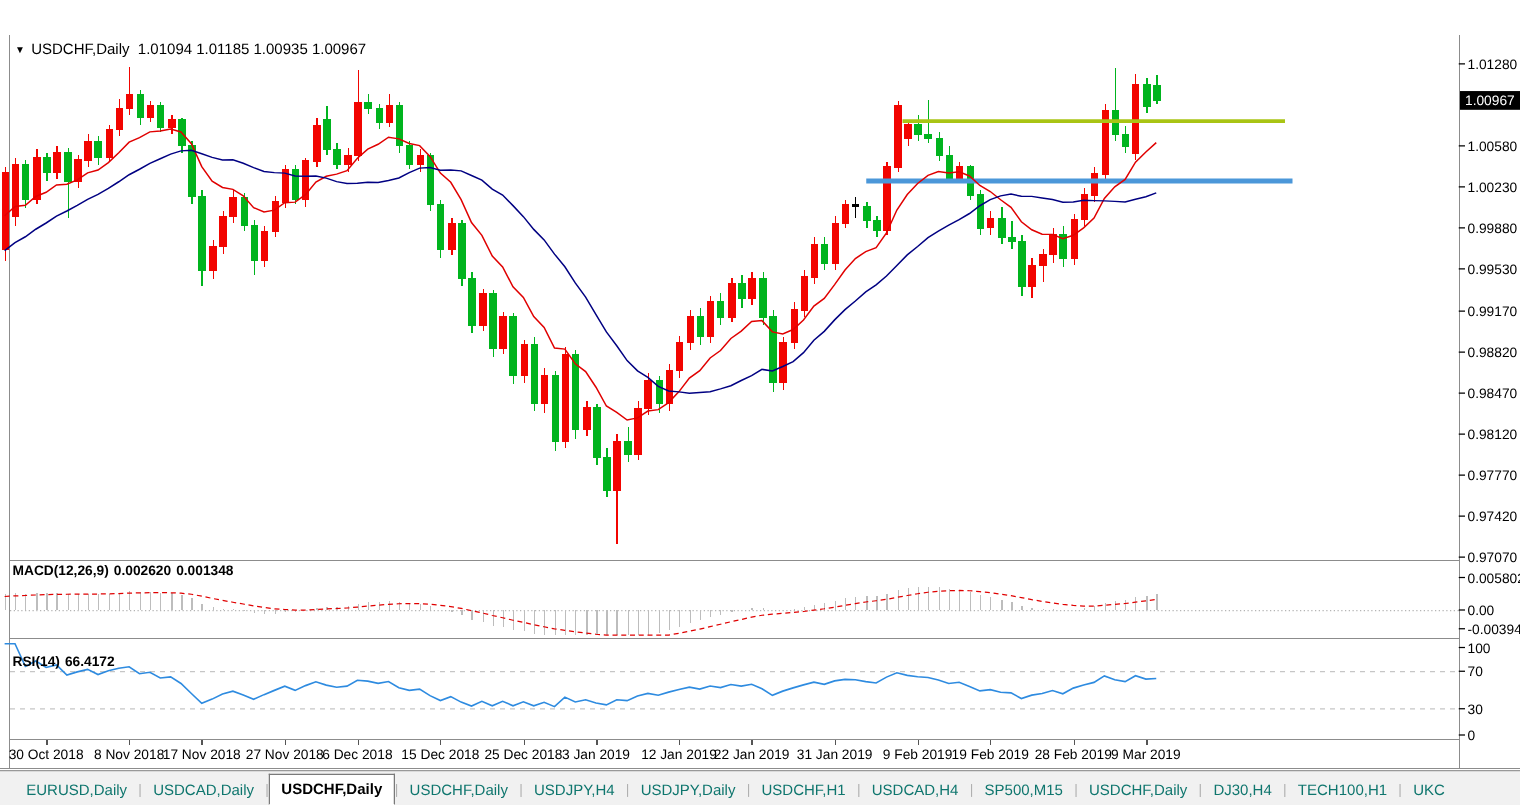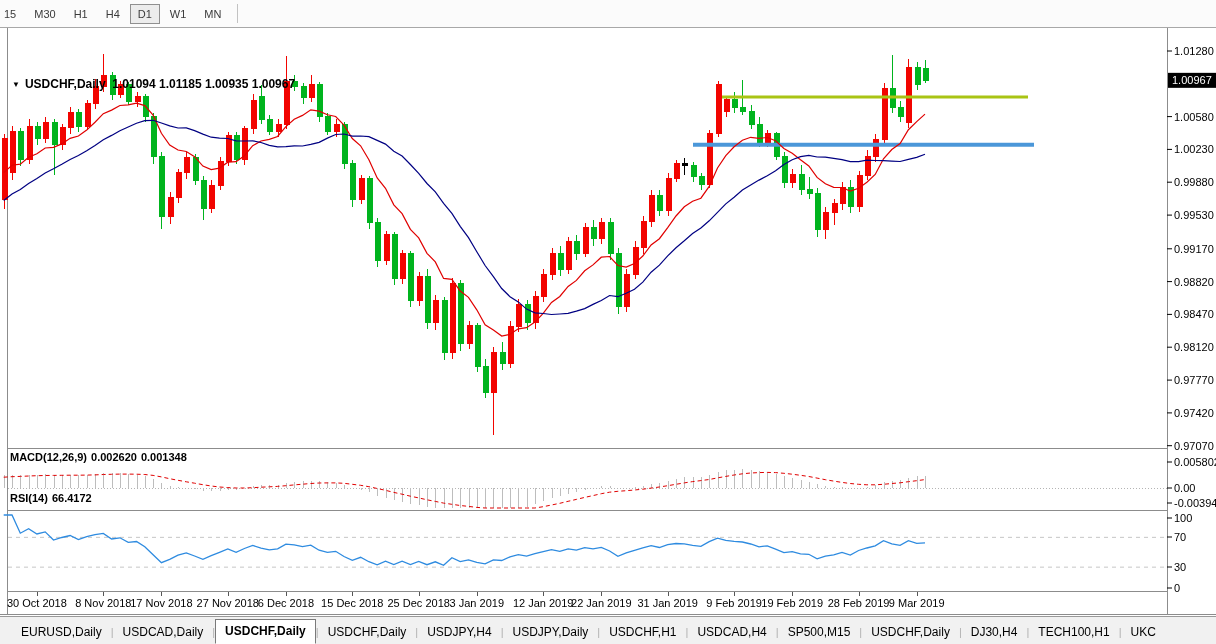--- a/index.html
+++ b/index.html
@@ -6,54 +6,44 @@
   .app{position:relative;width:1216px;height:644px;background:#fff;overflow:hidden;
        font-family:"Liberation Sans",sans-serif;font-size:11px;color:#000;}
   
   .toolbar{position:absolute;top:0;left:0;right:0;height:27px;background:#fbfbfb;
            border-bottom:1px solid #a8a8a8;display:flex;align-items:center;z-index:5;}
   .tf-btn{padding:3px 7px;margin:0 1px;color:#3a3a3a;font-size:11px;cursor:default;
           border:1px solid transparent;white-space:nowrap;}
   .tf-btn.active{background:#ececec;border:1px solid #8f8f8f;}
   .tb-sep{width:1px;height:19px;background:#c2c2c2;margin:0 7px;}
   
-  .chart-title{position:absolute;left:12px;top:32px;z-index:3;font-weight:bold;font-size:12px;margin-top:45px;}
+  .chart-title{position:absolute;left:12px;top:32px;z-index:3;font-weight:normal;font-size:12px;}
   .chart-title .arr{font-size:8px;vertical-align:1px;margin-right:5px;}
   .panel-label{position:absolute;left:10px;z-index:3;font-size:11px;font-weight:bold;}
   #macd-label{top:451px;}
-  #rsi-label{top:492px;}
+  #rsi-label{top:524px;}
   .panel-label span{margin-right:4px;}
   svg{position:absolute;top:0;left:0;z-index:1;}
   svg text{font-family:"Liberation Sans",sans-serif;font-size:11px;fill:#000;}
   
   .tabbar{position:absolute;left:0;right:0;top:616px;height:27px;background:#f1f1f1;
           border-top:1px solid #999;display:flex;align-items:flex-end;padding-left:12px;
           z-index:5;overflow:hidden;}
-  .tab{padding:4px 9px 5px;color:#000000;font-size:12px;white-space:nowrap;cursor:default;}
+  .tab{padding:4px 9px 5px;color:#0f766e;font-size:12px;white-space:nowrap;cursor:default;}
   .tab.active{background:#fff;border:1px solid #7a7a7a;border-bottom:1px solid #fff;
               color:#000;font-weight:bold;margin-bottom:0;}
   .tab-sep{color:#b0b0b0;padding-bottom:6px;font-size:11px;}
   .tab-arrows{position:absolute;right:3px;bottom:6px;background:#f1f1f1;padding-left:4px;}
   .tab-arrows span{font-size:8px;color:#444;margin:0 4px;cursor:default;}
 </style>
 </head>
 <body>
 
 <div class="app">
 
-  <div class="toolbar" id="toolbar">
-      <div class="tf-btn" style="margin-left: -4px;">15</div>
-      <div class="tf-btn">M30</div>
-      <div class="tf-btn">H1</div>
-      <div class="tf-btn">H4</div>
-      <div class="tf-btn active">D1</div>
-      <div class="tf-btn">W1</div>
-      <div class="tf-btn">MN</div>
-      <div class="tb-sep"></div>
-    </div>
 
   <svg id="cv" width="1216" height="644">
       <path d="M7.5 28 V614 M1167.5 28 V614 M8 448.5 H1167 M8 510.5 H1167 M8 591.5 H1167 M0 614.5 H1216" stroke="#8c8c8c" fill="none" shape-rendering="crispEdges"></path>
       <g shape-rendering="crispEdges">
         <path d="M4.5 133.5 V208.5 M2 138.2 h5 v60.9 h-5 z" stroke="#f20400" fill="#f20400" stroke-width="1"></path>
         <path d="M12.5 126.0 V180.4 M10 131.6 h5 v41.2 h-5 z" stroke="#f20400" fill="#f20400" stroke-width="1"></path>
         <path d="M20.5 127.9 V166.3 M18 131.6 h5 v28.1 h-5 z" stroke="#00b41e" fill="#00b41e" stroke-width="1"></path>
         <path d="M29.5 119.4 V163.5 M27 126.0 h5 v33.7 h-5 z" stroke="#f20400" fill="#f20400" stroke-width="1"></path>
         <path d="M37.5 122.2 V144.8 M35 126.0 h5 v12.2 h-5 z" stroke="#00b41e" fill="#00b41e" stroke-width="1"></path>
         <path d="M45.5 116.6 V142.9 M43 122.2 h5 v15.9 h-5 z" stroke="#f20400" fill="#f20400" stroke-width="1"></path>

